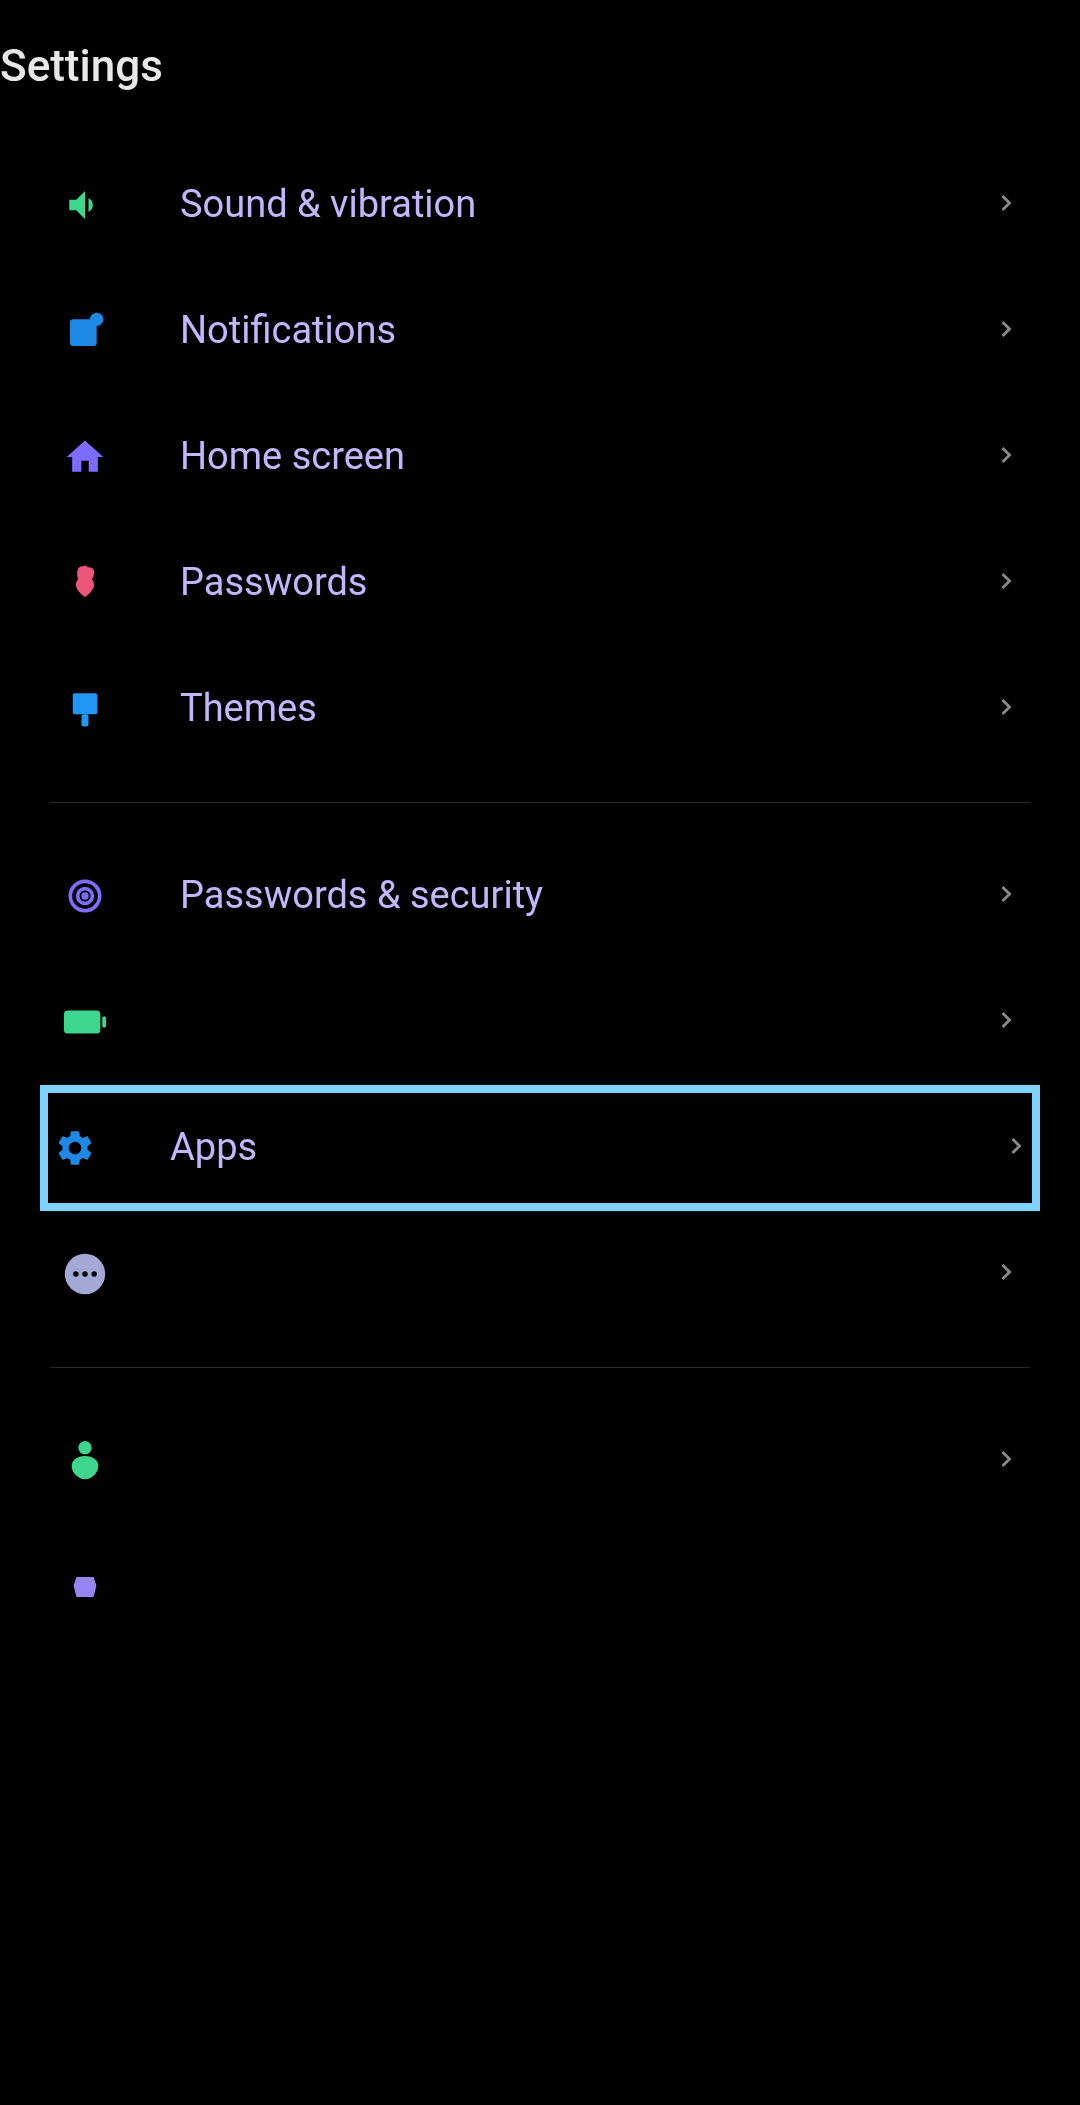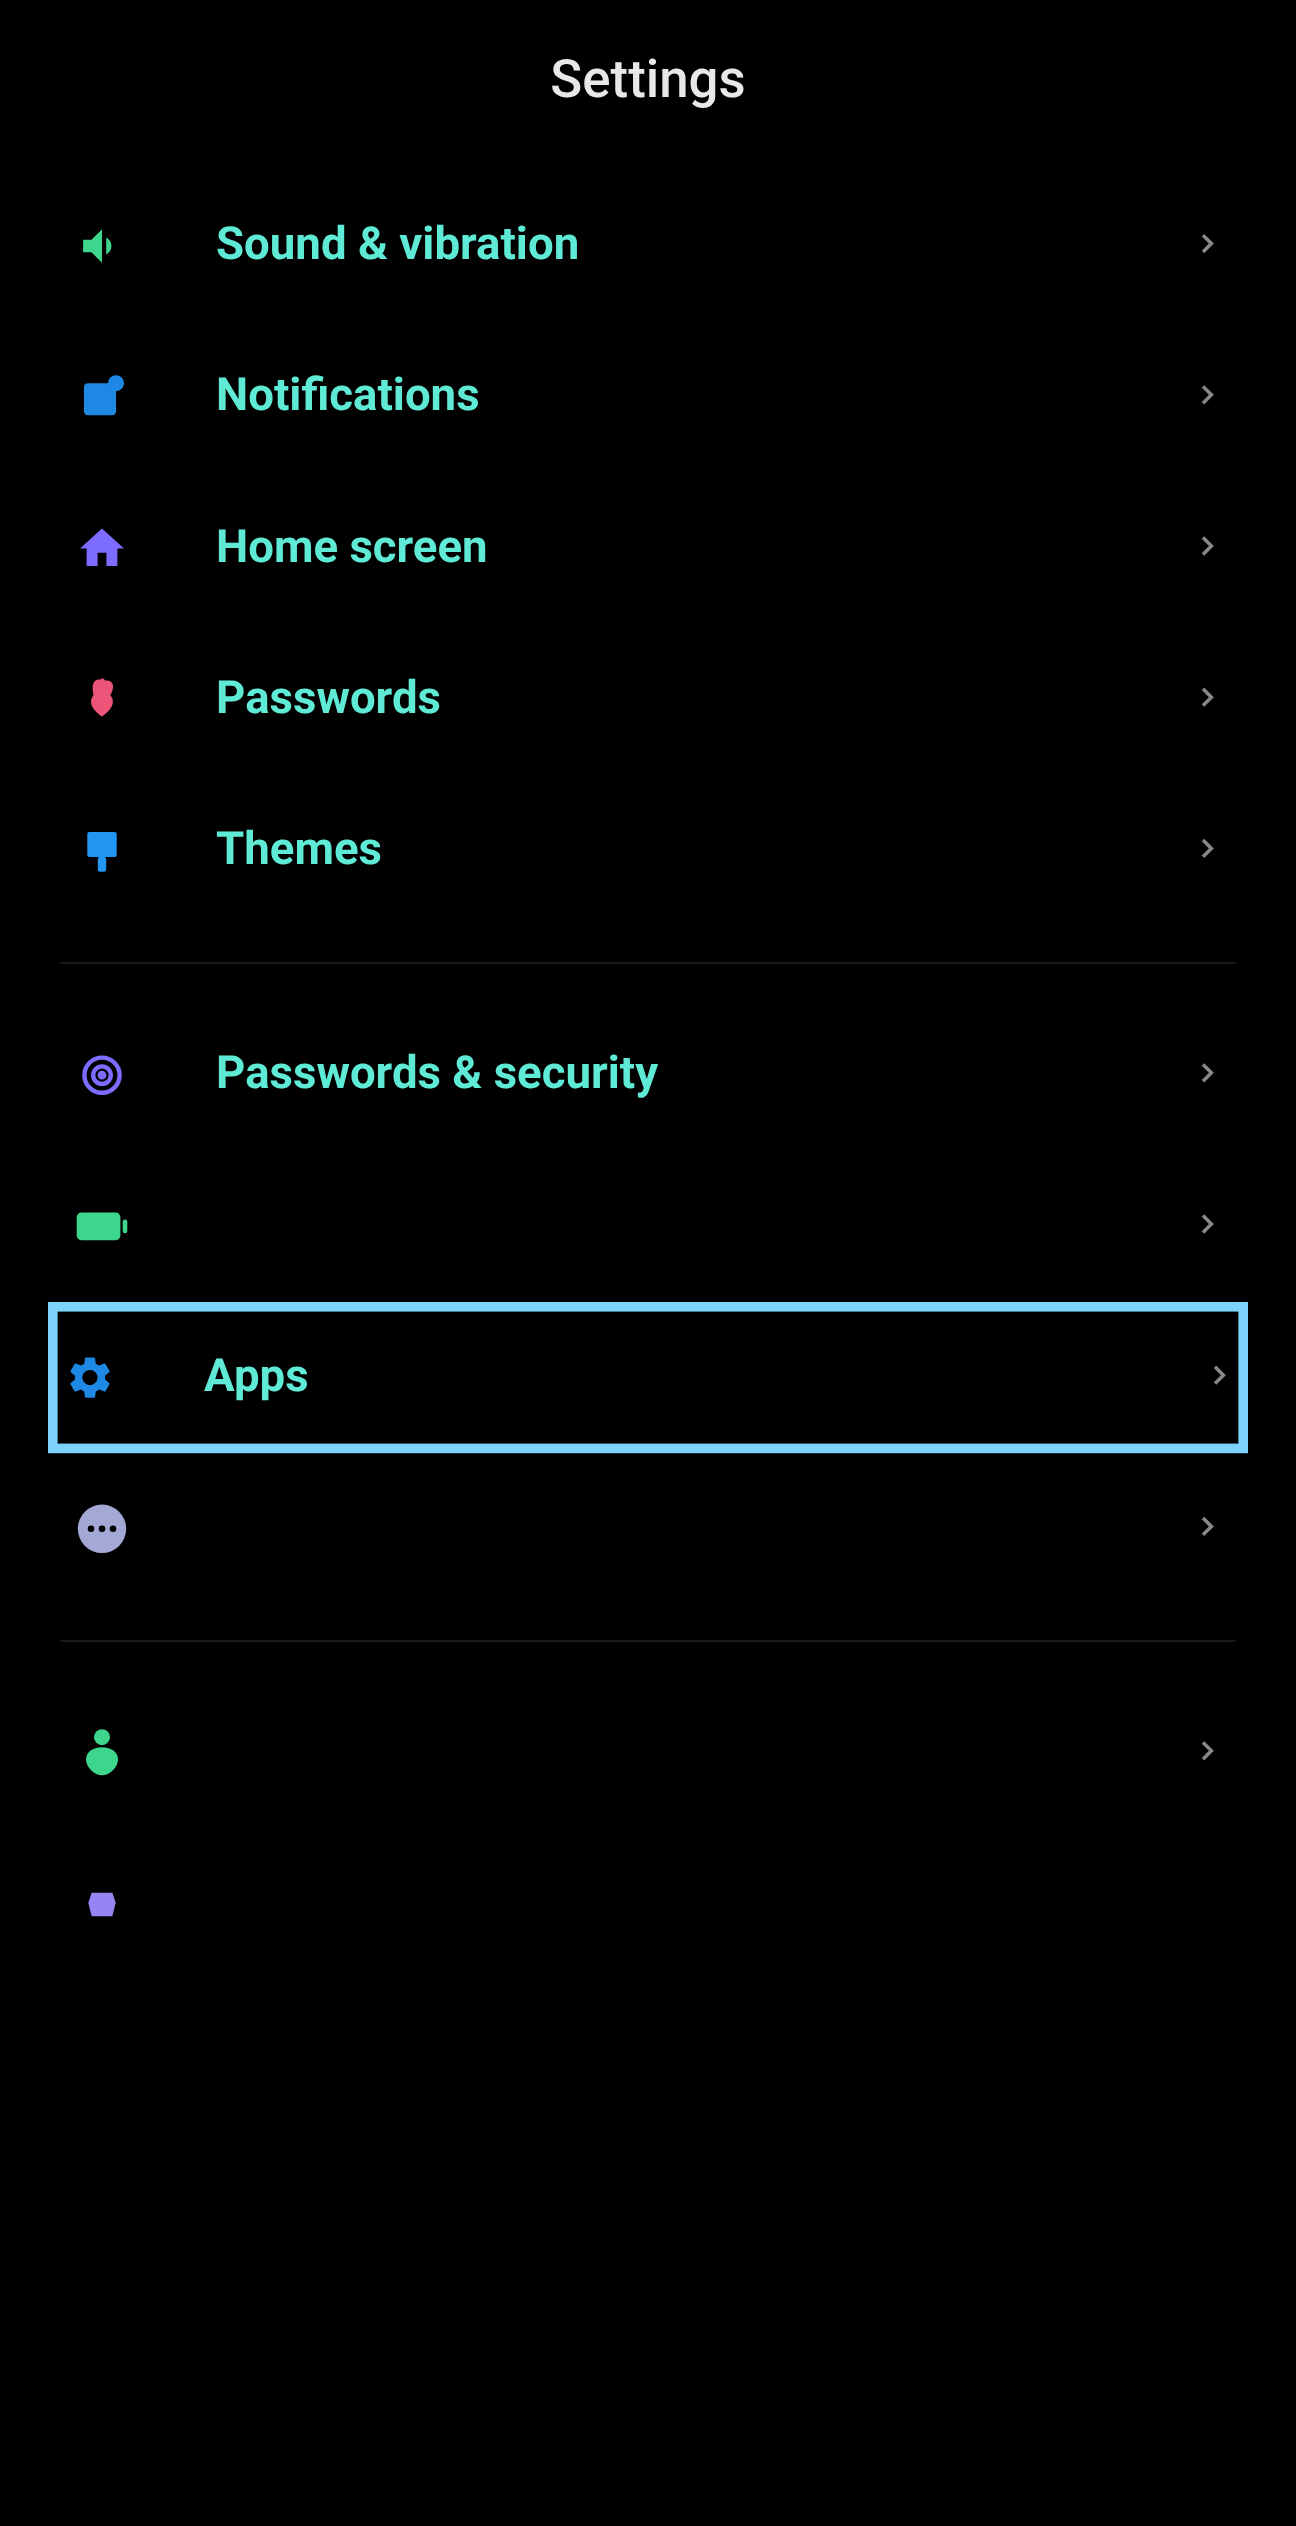--- a/index.html
+++ b/index.html
@@ -9,21 +9,20 @@
     }
     body {
       background: #000;
       color: #e8e8e8;
       font-family: -apple-system, BlinkMacSystemFont, 'Segoe UI', Roboto, sans-serif;
       width: 1080px;
       height: 2105px;
       overflow: hidden;
     }
     .header {
-      text-align: center;
       padding: 40px 0 50px 0;
     }
     .header-title {
       font-size: 44px;
       font-weight: 500;
       color: #e8e8e8;
     }
     .settings-list {
       padding: 0 50px;
     }
@@ -43,23 +42,23 @@
       width: 50px;
       height: 50px;
       display: flex;
       align-items: center;
       justify-content: center;
       margin-right: 70px;
       flex-shrink: 0;
     }
     .item-label {
       font-size: 38px;
-      font-weight: 700;
+      font-weight: 400;
       flex: 1;
-      color: #5eead4;
+      color: #c4b5fd;
       line-height: 1.3;
     }
     .chevron {
       margin-left: auto;
       flex-shrink: 0;
     }
     .divider {
       height: 1px;
       background: #2a2a2a;
       margin: 30px 0;

